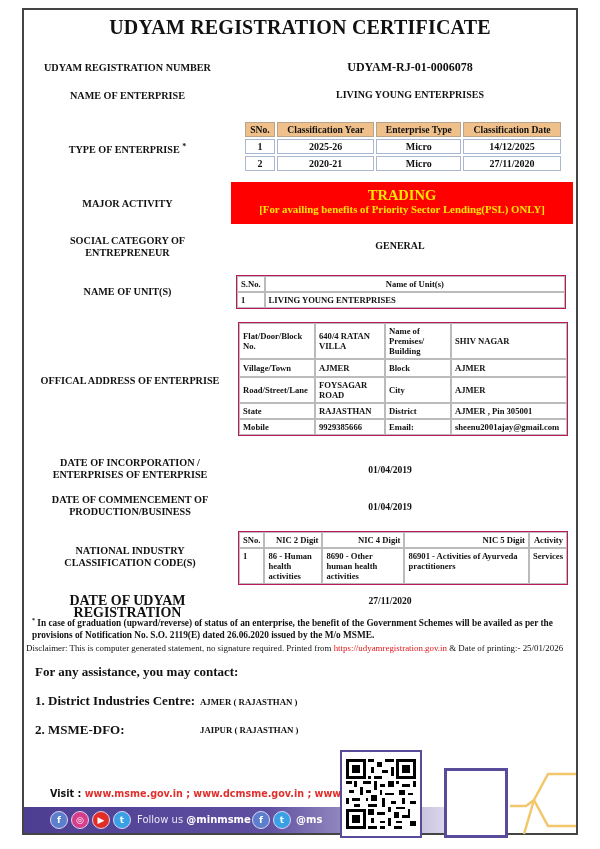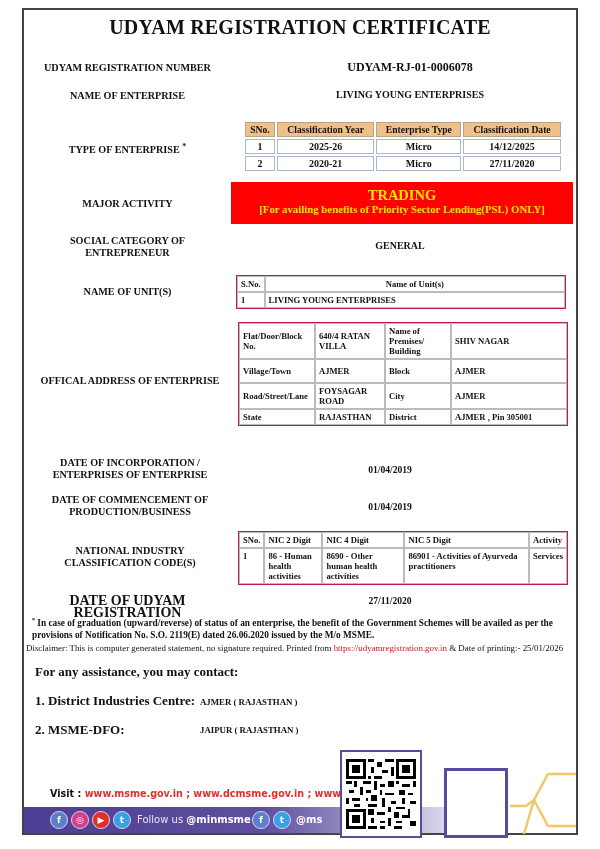--- a/index.html
+++ b/index.html
@@ -14,21 +14,21 @@
   .cls td { border: 1px solid #a9b8cf; padding: 1px 2px; text-align: center; height: 13px; }
   .activity { position: absolute; left: 231px; top: 182px; width: 342px; height: 42px; background: #ff0000; color: #ffe600; text-align: center; font-weight: bold; }
   .activity .a1 { font-size: 14.5px; padding-top: 5px; line-height: 16px; }
   .activity .a2 { font-size: 10.8px; line-height: 13px; }
   .grid { position: absolute; border: 1px solid #be185d; font-size: 8.6px; border-spacing: 0; }
   .grid td, .grid th { border: 1px solid #bbb; padding: 2px 3px; text-align: left; vertical-align: middle; line-height: 10px; }
   .units { left: 236px; top: 275px; width: 330px; }
   .units th { text-align: center; }
   .addr { left: 238px; top: 322px; width: 330px; }
   .nic { left: 238px; top: 531px; width: 330px; }
-  .nic th { text-align: left; }
+  .nic th { text-align: right; }
   .nic td { vertical-align: top; }
   .note { position: absolute; left: 32px; top: 614px; width: 540px; font-size: 9.3px; font-weight: bold; line-height: 12px; }
   .note sup { font-size: 6px; }
   .disc { position: absolute; left: 26px; top: 643px; width: 560px; font-size: 8.9px; white-space: nowrap; }
   .disc .link { color: #e0161b; }
   .assist { position: absolute; left: 35px; top: 664px; font-size: 13px; font-weight: bold; }
   .contact-k { position: absolute; left: 35px; font-size: 13px; font-weight: bold; }
   .contact-v { position: absolute; left: 200px; font-size: 8.8px; font-weight: bold; }
   .visit { position: absolute; left: 50px; top: 788px; font-family: "DejaVu Sans", sans-serif; font-size: 9.6px; font-weight: bold; white-space: nowrap; }
   .visit .site { color: #e0302e; }
@@ -106,37 +106,43 @@
 
 <div class="lbl" style="left:30px;top:375px;width:200px;">OFFICAL ADDRESS OF ENTERPRISE</div>
 <table class="grid addr">
   <tbody>
       <tr style="height:34px;">
     <td style="width:76px;">Flat/Door/Block No.</td>
     <td style="width:70px;">640/4 RATAN VILLA</td>
     <td style="width:66px;">Name of Premises/ Building</td>
     <td>SHIV NAGAR</td>
   </tr>
-  <tr style="height:24px;margin-left:9px;">
+  <tr style="height:18px;margin-left:9px;">
     <td>Village/Town</td>
     <td>AJMER</td>
     <td>Block</td>
     <td>AJMER</td>
   </tr>
   <tr style="height:24px;">
     <td>Road/Street/Lane</td>
     <td>FOYSAGAR ROAD</td>
     <td>City</td>
     <td>AJMER</td>
   </tr>
   <tr style="height:16px;">
     <td>State</td>
     <td>RAJASTHAN</td>
     <td>District</td>
     <td>AJMER , Pin 305001</td>
+  </tr>
+  <tr style="height:16px;">
+    <td>Mobile</td>
+    <td>9929385666</td>
+    <td>Email:</td>
+    <td>sheenu2001ajay@gmail.com</td>
   </tr>
 </tbody>
   </table>
 
 <div class="lbl" style="left:30px;top:457px;width:200px;">
     <div>DATE OF INCORPORATION /</div>
     <div>ENTERPRISES OF ENTERPRISE</div>
   </div>
 <div class="val" style="left:340px;top:464px;width:100px;font-size:9.6px;">01/04/2019</div>
 

